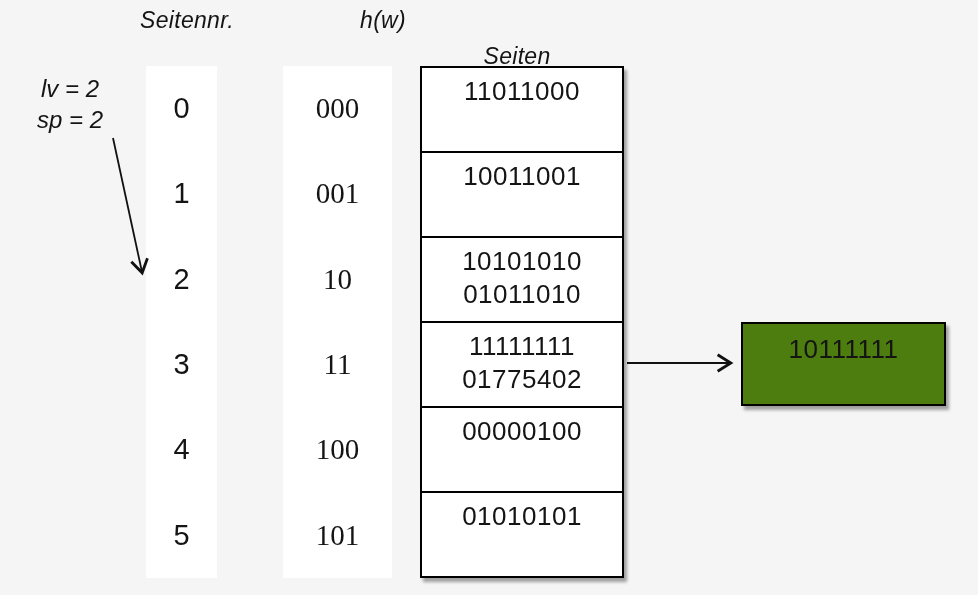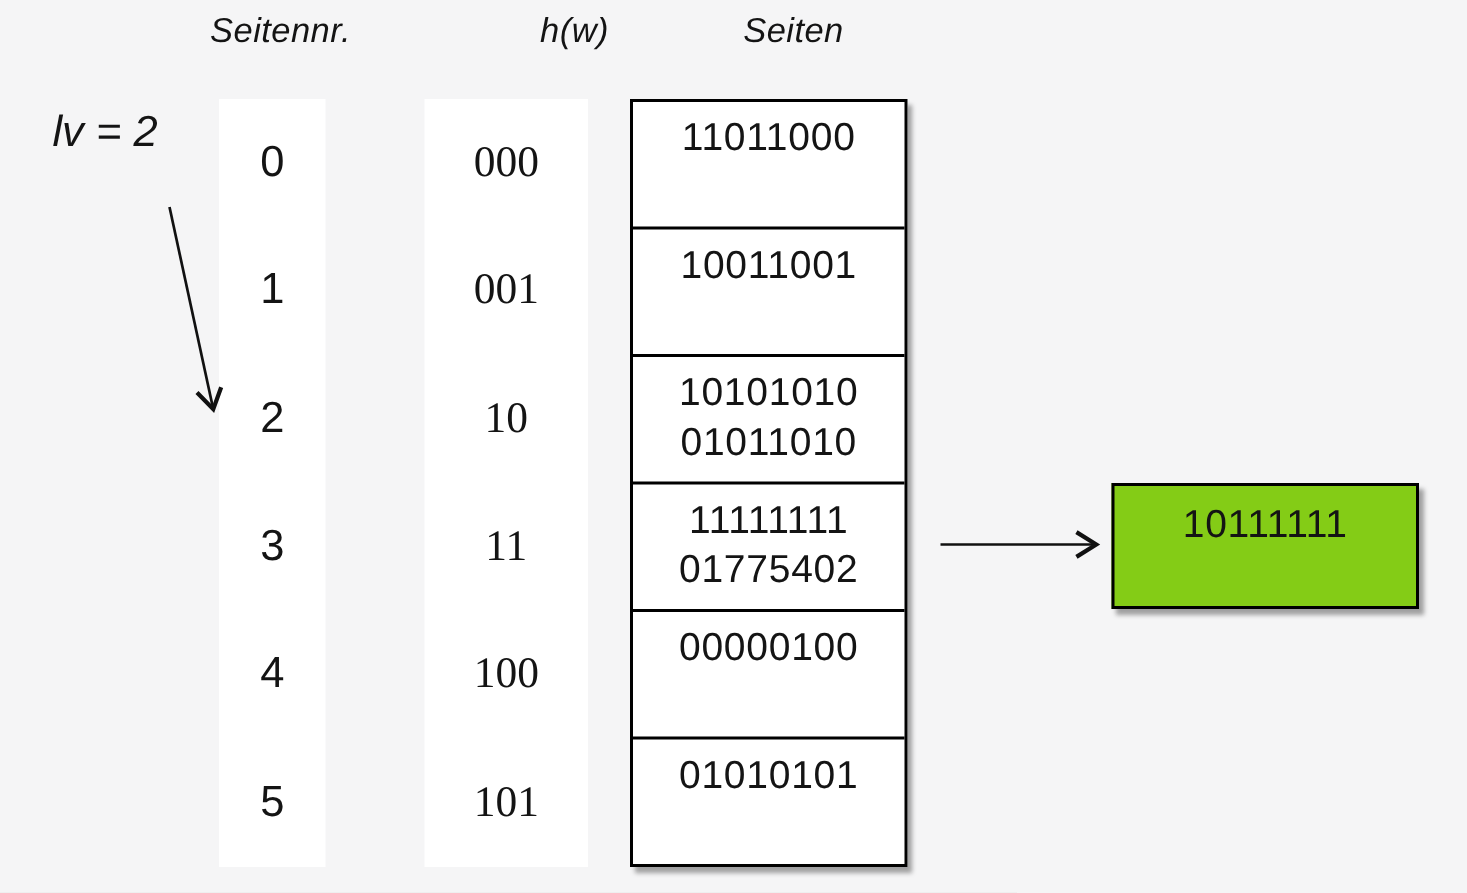--- a/index.html
+++ b/index.html
@@ -16,29 +16,29 @@
     position: absolute;
     top: 7px;
     transform: translateX(-50%);
     font-size: 23px;
     font-style: italic;
     white-space: nowrap;
     letter-spacing: 0.3px;
   }
   #hdr-seitennr { left: 187px; }
   #hdr-hw       { left: 355px; margin-left: 28px; }
-  #hdr-seiten   { left: 529px; }
+  #hdr-seiten   { left: 517px; margin-top: 36px; }
   #hdr-overflow { left: 831px; }
 
   .annotation {
     position: absolute;
     left: 20px; top: 73px;
     width: 100px;
     text-align: center;
-    font-size: 29px;
+    font-size: 24px;
     font-style: italic;
     line-height: 31px;
     white-space: nowrap;
   }
 
   .strip {
     position: absolute;
     top: 66px;
     height: 512px;
     background: #ffffff;
@@ -51,21 +51,21 @@
     flex: 1 1 0;
     display: flex;
     align-items: center;
     justify-content: center;
     font-size: 29px;
   }
 
   #pages-box {
     position: absolute;
     left: 420px; top: 66px;
-    width: 185px; height: 512px;
+    width: 204px; height: 512px;
     background: #ffffff;
     border: 2.5px solid #000000;
     box-shadow: 3px 4px 3px rgba(0,0,0,0.35);
     display: flex;
     flex-direction: column;
   }
   #pages-box .page-cell {
     flex: 1 1 0;
     border-bottom: 2px solid #000000;
     text-align: center;
@@ -73,21 +73,21 @@
     font-size: 26px;
     line-height: 33px;
     letter-spacing: 0.5px;
   }
   #pages-box .page-cell:last-child { border-bottom: none; }
 
   #overflow-box {
     position: absolute;
     left: 741px; top: 322px;
     width: 205px; height: 84px;
-    background: #84cc16;
+    background: #4d7c0f;
     border: 2.5px solid #000000;
     box-shadow: 3px 4px 3px rgba(0,0,0,0.35);
     text-align: center;
     padding-top: 9px;
     font-size: 26px;
     line-height: 33px;
     letter-spacing: 0.5px;
   }
 
   #arrow-layer {
@@ -101,20 +101,21 @@
 <body>
 
 <div id="canvas">
 
   <div class="col-header" id="hdr-seitennr">Seitennr.</div>
   <div class="col-header" id="hdr-hw">h(w)</div>
   <div class="col-header" id="hdr-seiten">Seiten</div>
 
   <div class="annotation">
     <div>lv = 2</div>
+    <div>sp = 2</div>
   </div>
 
   <div class="strip" id="strip-seitennr">
     <div class="cellnum">0</div>
     <div class="cellnum">1</div>
     <div class="cellnum">2</div>
     <div class="cellnum">3</div>
     <div class="cellnum">4</div>
     <div class="cellnum">5</div>
   </div>

